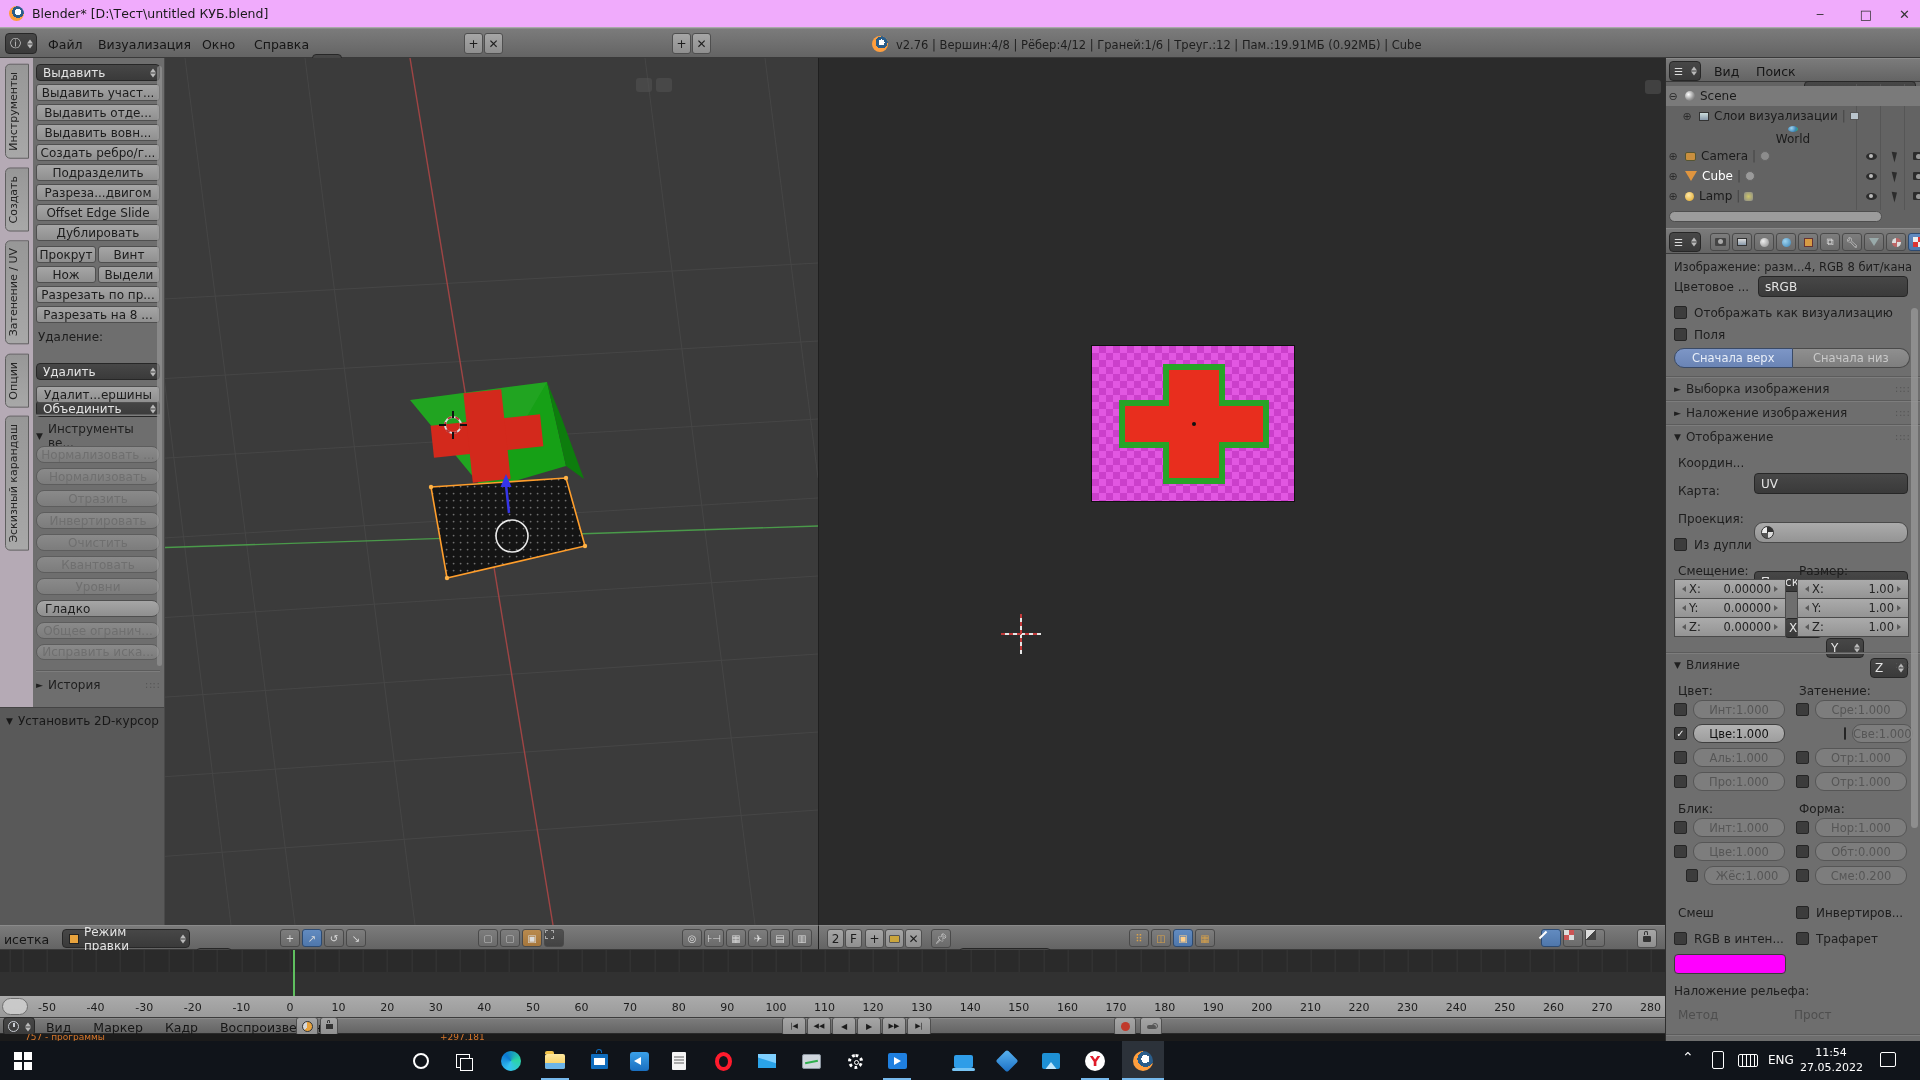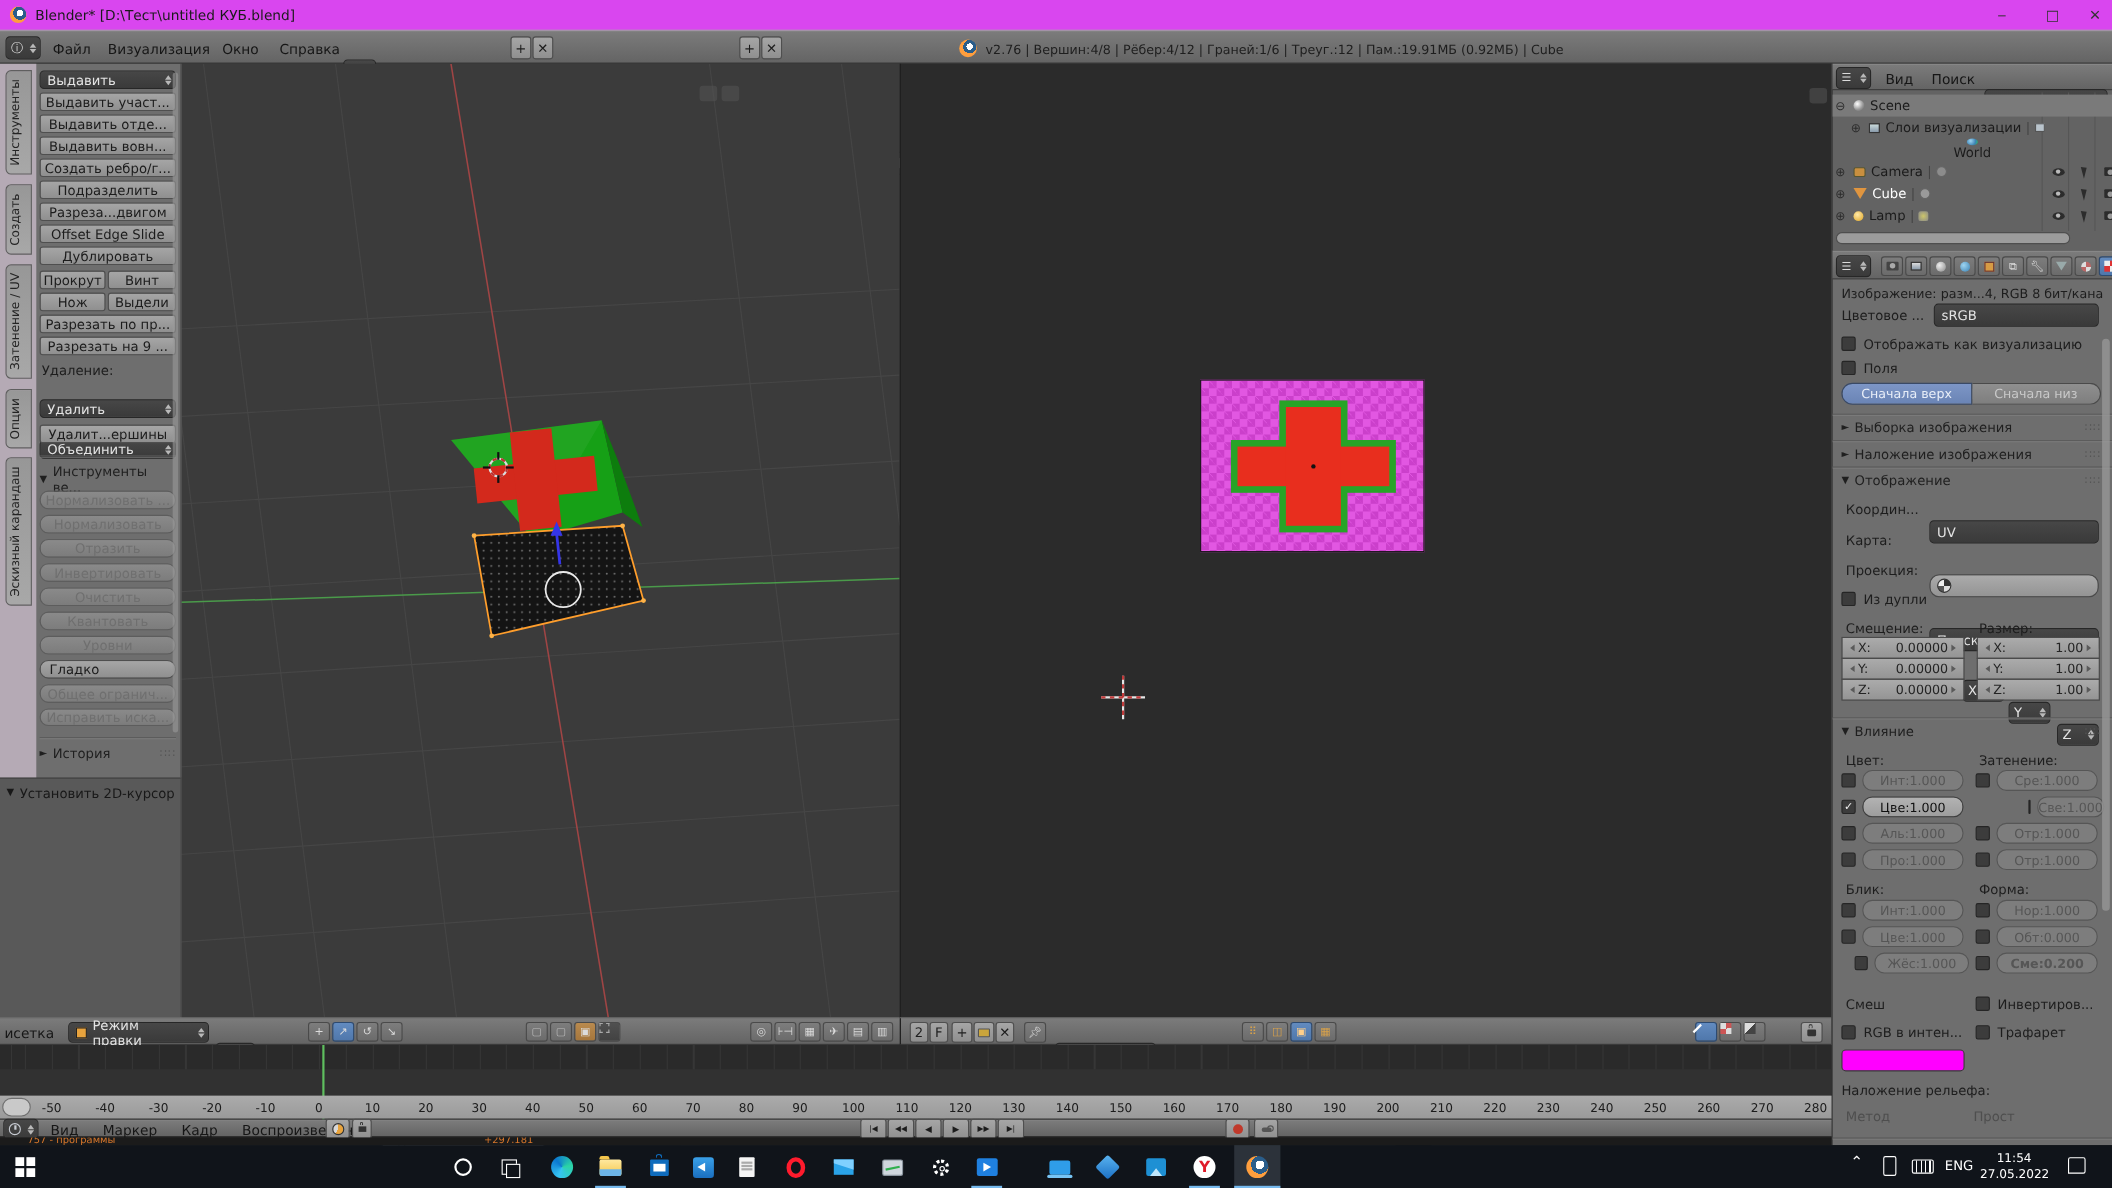--- a/index.html
+++ b/index.html
@@ -51,21 +51,21 @@
   .inf-row{display:flex;align-items:center;gap:6px;position:absolute;}
   .inf-row .pill{width:92px;height:19px;background:#7d7d7d;color:#565656;border-color:#565656;justify-content:center;padding:0;}
   .inf-row[data-state="on"] .pill{background:linear-gradient(#b3b3b3,#9d9d9d);color:#101010;border-color:#3f3f3f;}
   .glyph{color:#d8d8d8;}
 </style>
 </head>
 <body>
 
 <div id="screen">
 
-  <div class="abs" style="left:0;top:0;width:1920px;height:28px;background:#d946ef;border-bottom:1px solid #a9a9a9;display:flex;align-items:center;">
+  <div class="abs" style="left:0;top:0;width:1920px;height:28px;background:#f0abfc;border-bottom:1px solid #a9a9a9;display:flex;align-items:center;">
     <div style="width:15px;height:15px;margin:0 8px 0 9px;border-radius:50%;background:radial-gradient(circle at 60% 40%,#fff 0 3px,#2a5d8a 3px 6px,#ff9e3d 6px);"></div>
     <div class="abs" style="left:32px;top:6px;color:#1a1a1a;font-size:12.5px;">Blender* [D:\Тест\untitled КУБ.blend]</div>
     <div class="abs" style="left:1797px;top:0;width:46px;height:28px;display:flex;align-items:center;justify-content:center;color:#333;font-size:11px;">─</div>
     <div class="abs" style="left:1843px;top:0;width:46px;height:28px;display:flex;align-items:center;justify-content:center;color:#333;font-size:13px;">□</div>
     <div class="abs" style="left:1889px;top:0;width:31px;height:28px;display:flex;align-items:center;justify-content:center;color:#333;font-size:13px;">✕</div>
   </div>
 
   <div class="abs hdr" style="left:0;top:28px;width:1920px;height:30px;">
     <div class="abs dd mini" style="left:5px;top:4px;width:32px;height:21px;">
         <span class="glyph" style="font-size:11px;">ⓘ</span>
@@ -190,21 +190,21 @@
         <div class="btn" style="width:124px;height:17px;">Offset Edge Slide</div>
         <div class="btn" style="width:124px;height:17px;">Дублировать</div>
       </div>
     <div class="abs btn" style="left:36px;top:188px;width:60px;height:17px;">Прокрут</div>
     <div class="abs btn" style="left:98px;top:188px;width:62px;height:17px;">Винт</div>
     <div class="abs btn" style="left:36px;top:208px;width:60px;height:17px;">Нож</div>
     <div class="abs btn" style="left:98px;top:208px;width:62px;height:17px;">Выдели</div>
     <div class="abs" style="left:36px;top:228px;display:flex;flex-direction:column;gap:3px;">
 
     <div class="btn" style="width:124px;height:17px;">Разрезать по пр...</div>
-        <div class="btn" style="width:124px;height:17px;">Разрезать на 9 ...</div>
+        <div class="btn" style="width:124px;height:17px;">Разрезать на 8 ...</div>
       </div>
     <div class="abs lbl" style="left:38px;top:272px;">Удаление:</div>
     <div class="abs dd" style="left:36px;top:288px;width:124px;height:17px;">
         <span>Удалить</span>
         <span class="stp"></span>
       </div>
     <div class="abs dd" style="left:36px;top:308px;width:124px;height:17px;">
         <span>Объединить</span>
         <span class="stp"></span>
       </div>
@@ -753,21 +753,21 @@
     <div class="abs" style="left:130px;top:590px;width:116px;display:flex;flex-direction:column;gap:5px;">
 
     <div class="inf-row" style="position:static;" data-state="off">
           <span class="chk"></span>
           <span class="pill">Нор:1.000</span>
         </div>
         <div class="inf-row" style="position:static;" data-state="off">
           <span class="chk"></span>
           <span class="pill">Обт:0.000</span>
         </div>
-        <div class="inf-row" style="position:static;font-weight:bold;" data-state="off">
+        <div class="inf-row" style="position:static;" data-state="off">
           <span class="chk"></span>
           <span class="pill">Сме:0.200</span>
         </div>
       </div>
 
     <div class="abs lbl" style="left:12px;top:678px;">Смеш</div>
     <div class="abs dd" style="left:52px;top:674px;width:72px;height:20px;">Смесь</div>
     <div class="abs chk" style="left:130px;top:678px;"></div>
     <div class="abs lbl" style="left:150px;top:678px;">Инвертиров...</div>
     <div class="abs chk" style="left:8px;top:704px;"></div>

